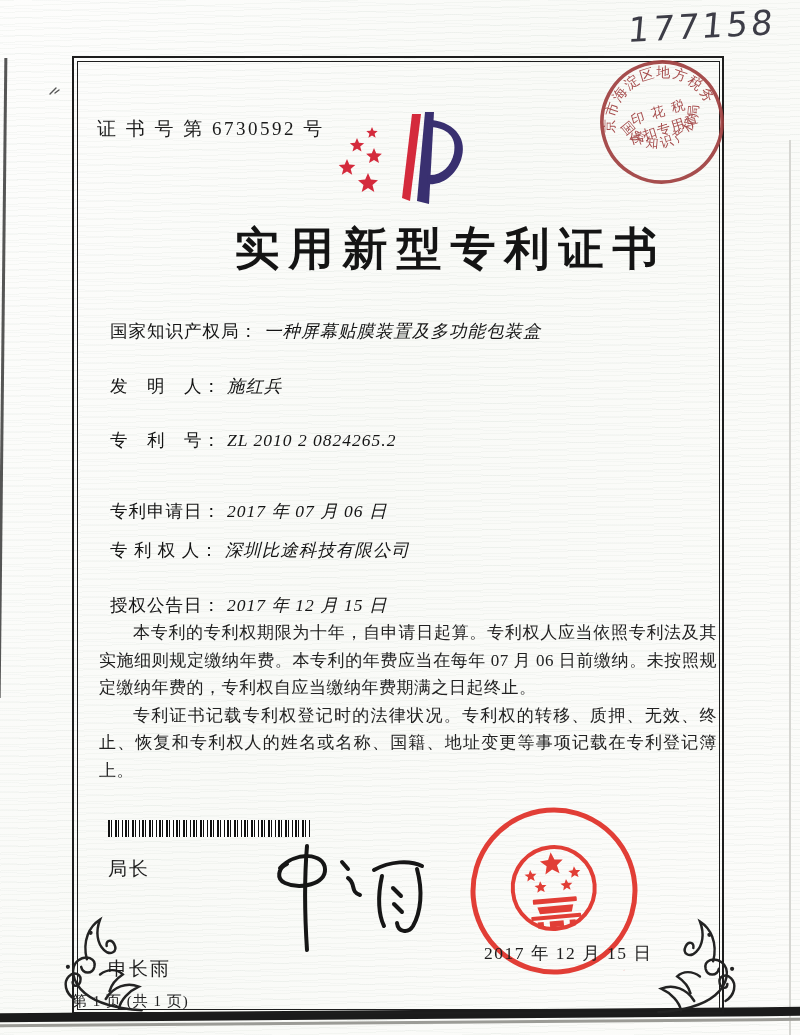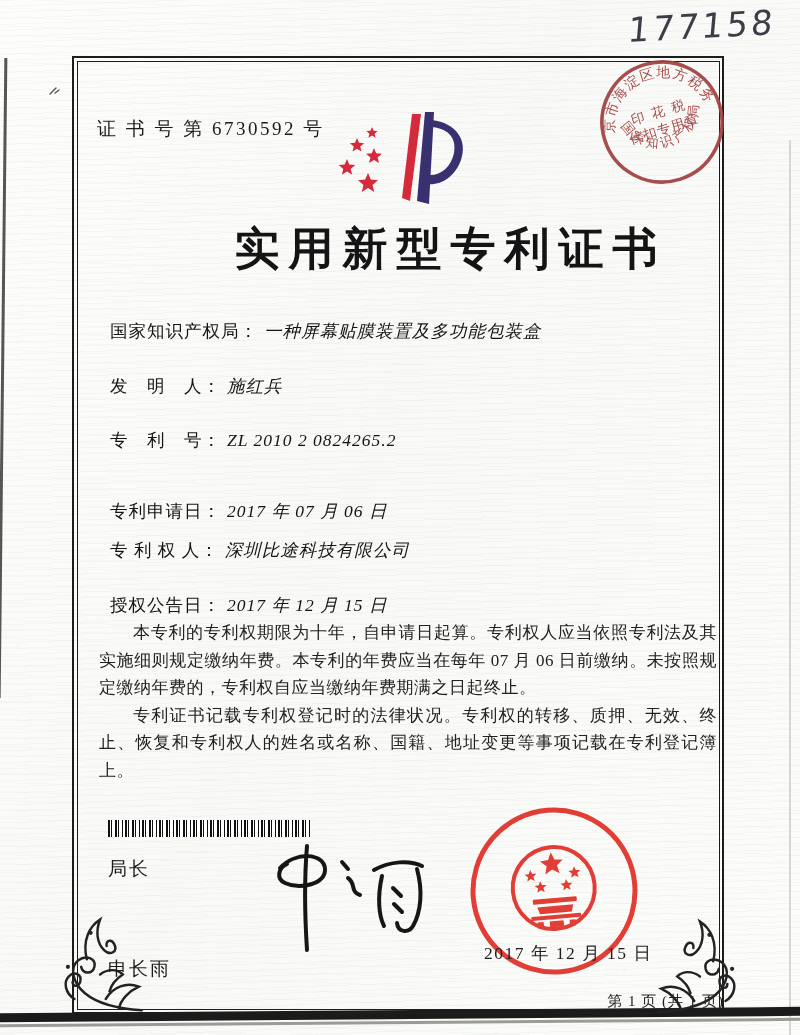--- a/index.html
+++ b/index.html
@@ -68,21 +68,21 @@
   .signer.role { top:840px;margin-top:16px; }
   .signer.name { top:956px; }
 
   .signature { position:absolute; left:212px; top:838px; width:225px; height:115px; }
 
   .office-seal { position:absolute; left:469px; top:806px; width:170px; height:170px;
                  transform:rotate(-5deg); opacity:.93; }
   .seal-date { position:absolute; left:484px; top:941px; font-size:17.5px; color:#1e1e1e;
                letter-spacing:1.5px; z-index:3; }
 
-  .footer { position:absolute; left:72px; top:992px; width:652px; text-align:right;
+  .footer { position:absolute; left:72px; top:992px; width:652px; text-align:left;
             font-size:15px; color:#222; letter-spacing:1px; z-index:2; }
 
   svg text { font-family:"Liberation Serif","DejaVu Serif",serif; }
 </style>
 </head>
 <body>
 
 <div class="photo">
 
   <div class="edge-left"></div>

